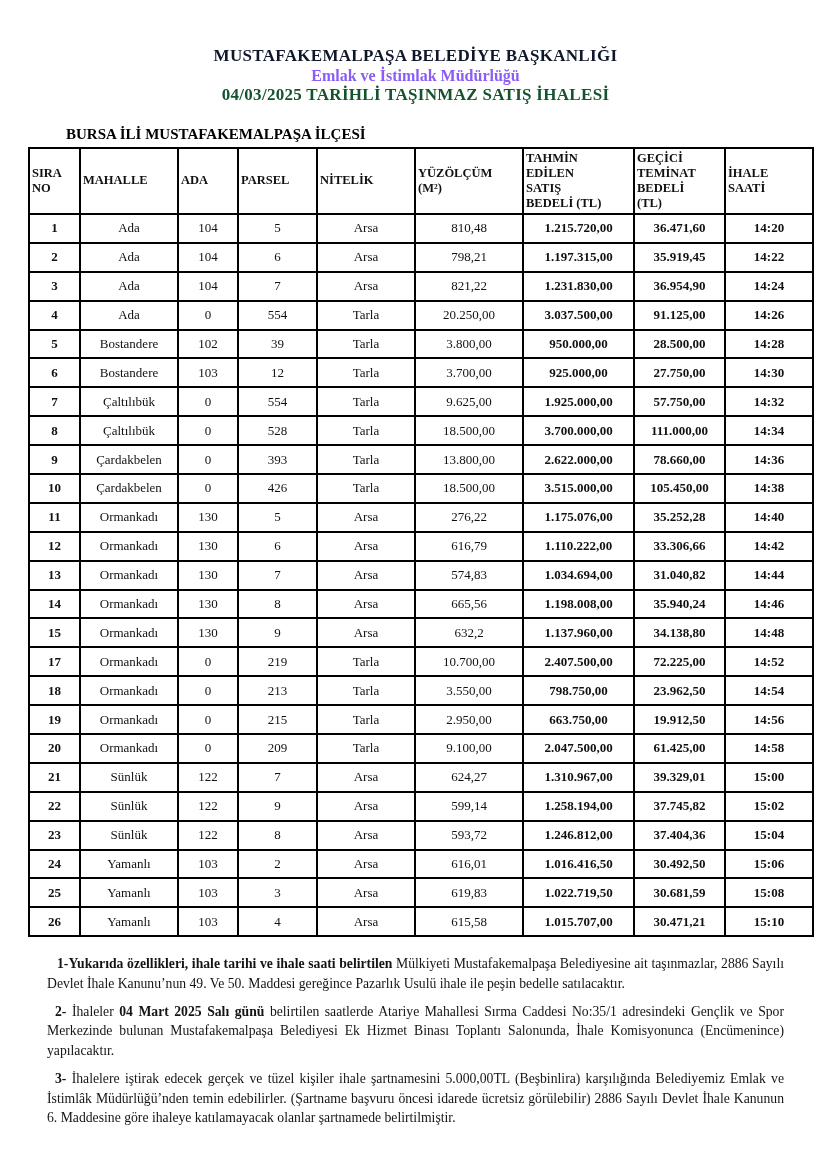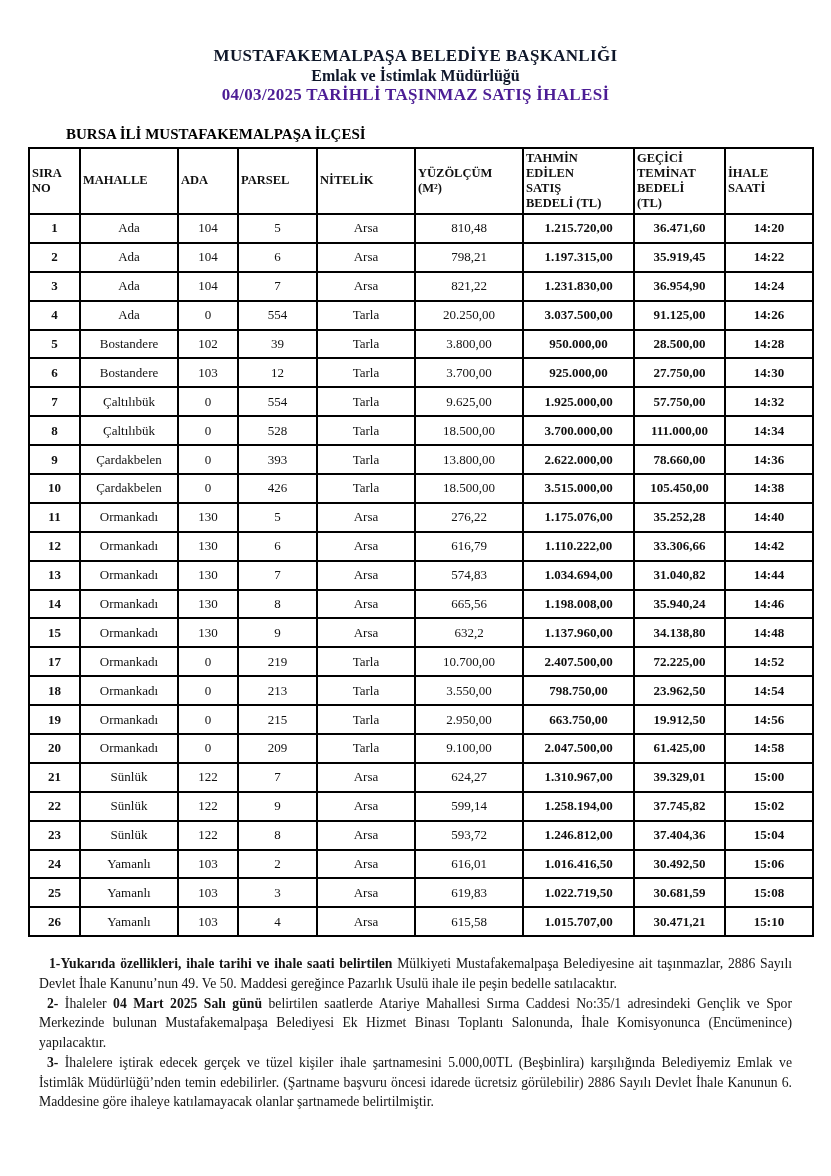--- a/index.html
+++ b/index.html
@@ -47,33 +47,33 @@
   td.c-sira_no{font-weight:bold;}
   td.c-mahalle{text-align:left;padding-left:6px;}
   td.c-tahmin, td.c-teminat, td.c-saat{font-weight:bold;}
   .notes{
     margin:17px 38px 0 38px;
     font-size:13.7px;
     line-height:19.4px;
     text-align:justify;
     color:#141414;
   }
-  .notes p{margin:1px;text-indent:8px;}
+  .notes p{margin:9px;text-indent:8px;}
   .notes p.first{text-indent:10px;}
   .b{font-weight:bold;}
 </style>
 </head>
 <body>
 
 <div class="page">
 
   <div class="doc-header">
     <div class="title1" style="color: #0f172a;">MUSTAFAKEMALPAŞA BELEDİYE BAŞKANLIĞI</div>
-    <div class="title2" style="color: #0f172a;">Emlak ve İstimlak Müdürlüğü</div>
-    <div class="title3" style="color: #4c1d95;">04/03/2025 TARİHLİ TAŞINMAZ SATIŞ İHALESİ</div>
+    <div class="title2" style="color: #8b5cf6;">Emlak ve İstimlak Müdürlüğü</div>
+    <div class="title3" style="color: #14532d;">04/03/2025 TARİHLİ TAŞINMAZ SATIŞ İHALESİ</div>
   </div>
 
   <div class="subtitle">BURSA İLİ MUSTAFAKEMALPAŞA İLÇESİ</div>
 
   <table class="auction-table">
     <colgroup id="table-colgroup">
         <col style="width: 51px;">
         <col style="width: 98px;">
         <col style="width: 60px;">
         <col style="width: 79px;">

